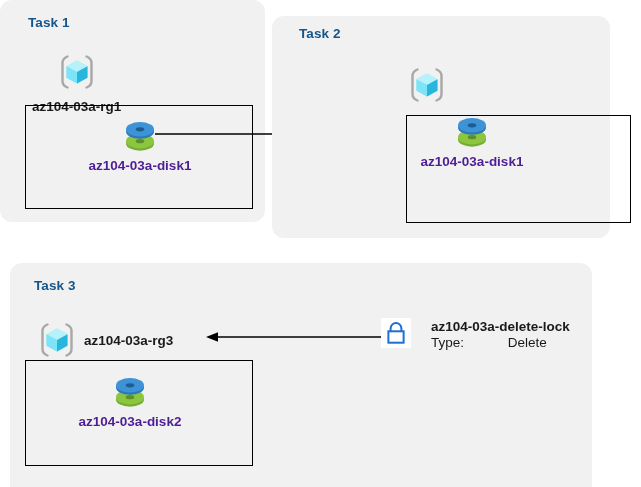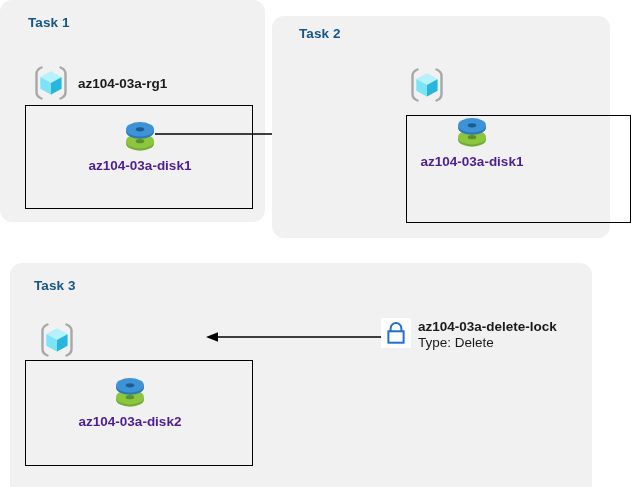--- a/index.html
+++ b/index.html
@@ -55,21 +55,21 @@
   #box-task3 { left: 15px;  top: 97px;  width: 228px; height: 106px; }
 
   
   .rg-row {
     position: absolute;
     display: flex;
     align-items: center;
     gap: 8px;
     white-space: nowrap;
   }
-  #rg-task1 { left: 32px;  top: 64px; }
+  #rg-task1 { left: 32px;  top: 53px; flex-direction: column; }
   #rg-task2 { left: 136px; top: 50px; }
   #rg-task3 { left: 28px;  top: 58px; }
 
   .rg-icon { width: 38px; height: 38px; display: block; flex: 0 0 auto; }
   .rg-label {
     font-size: 13.5px;
     font-weight: bold;
     color: #1a1a1a;
   }
 
@@ -104,39 +104,39 @@
   }
   #label-move { left: 281px; top: 118px; }
 
   
   #lock-block {
     position: absolute;
     left: 381px;
     top: 318px;
     display: flex;
     align-items: flex-start;
-    gap: 7px;
+    gap: 20px;
     white-space: nowrap;
   }
   .lock-icon-wrap {
     width: 30px; height: 30px;
     background: #ffffff;
     display: flex; align-items: center; justify-content: center;
     flex: 0 0 auto;
   }
   .lock-icon { width: 22px; height: 24px; display: block; }
   .lock-texts { line-height: 1.22; padding-top: 1px; }
   .lock-name {
     font-size: 13.5px;
     font-weight: bold;
     color: #1a1a1a;
   }
   .lock-type-line { font-size: 13.5px; color: #1a1a1a; }
   .lock-type-key { font-weight: normal; }
-  .lock-type-val { font-weight: normal; }
+  .lock-type-val { font-weight: normal; margin-left: 40px; }
 </style>
 </head>
 <body>
 
 <div class="canvas">
 
   <div class="panel" id="panel-task1">
     <div class="panel-title">Task 1</div>
 
     <div class="rg-row" id="rg-task1">
@@ -212,20 +212,21 @@
       <span class="rg-icon-wrap">
         <svg class="rg-icon" viewBox="0 0 38 38" xmlns="http://www.w3.org/2000/svg">
           <path d="M9.5 3.5 C5.5 5 4.5 7 4.5 10 L4.5 28 C4.5 31 5.5 33 9.5 34.5" fill="none" stroke="#a8a8a8" stroke-width="2.4" stroke-linecap="round"></path>
           <path d="M28.5 3.5 C32.5 5 33.5 7 33.5 10 L33.5 28 C33.5 31 32.5 33 28.5 34.5" fill="none" stroke="#a8a8a8" stroke-width="2.4" stroke-linecap="round"></path>
           <polygon points="19,7.5 29.5,13.2 29.5,24.8 19,30.5 8.5,24.8 8.5,13.2" fill="#8eeaf8"></polygon>
           <polygon points="19,7.5 29.5,13.2 19,18.9 8.5,13.2" fill="#b6f2fb"></polygon>
           <polygon points="19,18.9 29.5,13.2 29.5,24.8 19,30.5" fill="#29b6dd"></polygon>
           <polygon points="19,18.9 19,30.5 8.5,24.8 8.5,13.2" fill="#7de4f7"></polygon>
         </svg>
       </span>
+      <span class="rg-label">az104-03a-rg3</span>
     </div>
 
     <div class="inner-box" id="box-task3"></div>
   </div>
 
   <div class="disk-group" id="disk-task3">
     <svg class="disk-icon" viewBox="0 0 40 44" xmlns="http://www.w3.org/2000/svg">
       <ellipse cx="20" cy="31.5" rx="14" ry="7.2" fill="#74ad33"></ellipse>
       <ellipse cx="20" cy="29.2" rx="14" ry="7.2" fill="#8cc63f"></ellipse>
       <ellipse cx="20" cy="29.2" rx="4.2" ry="2.1" fill="#5d8f28"></ellipse>

